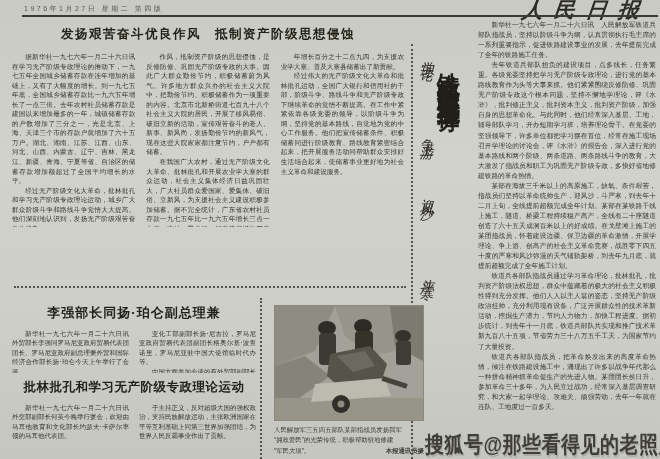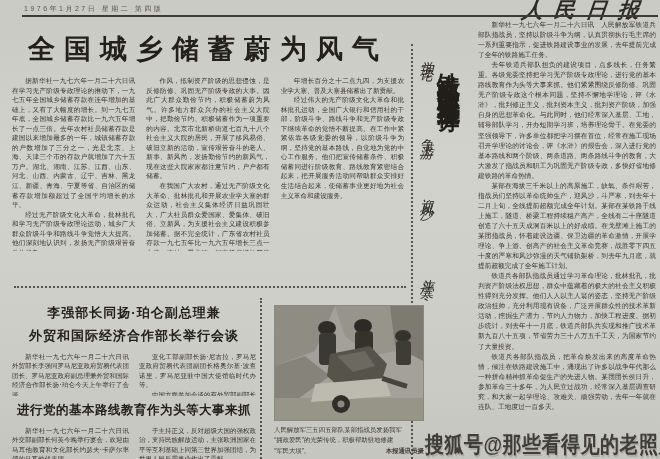--- a/index.html
+++ b/index.html
@@ -57,21 +57,21 @@
 </head>
 <body>
 
 <div class="page">
 
   <div class="date-line">1976年1月27日 星期二 第四版</div>
   <div class="masthead">人民日报</div>
   <div class="head-rule"></div>
 
   <div class="top-article">
-    <div class="headline-main">全国城乡储蓄蔚为风气</div>
+    <div class="kicker">发扬艰苦奋斗优良作风　抵制资产阶级思想侵蚀</div>
     <div class="body-cols">
       <div class="col">
         <p>据新华社一九七六年一月二十六日讯　在学习无产阶级专政理论的推动下，一九七五年全国城乡储蓄存款在连年增加的基础上，又有了大幅度的增长。到一九七五年底，全国城乡储蓄存款比一九六五年增长了一点三倍。去年农村社员储蓄存款是建国以来增加最多的一年，城镇储蓄存款的户数增加了三分之一，光是北京、上海、天津三个市的存款户就增加了六十五万户。湖北、湖南、江苏、江西、山东、河北、山西、内蒙古、辽宁、吉林、黑龙江、新疆、青海、宁夏等省、自治区的储蓄存款增加额超过了全国平均增长的水平。</p>
         <p>经过无产阶级文化大革命，批林批孔和学习无产阶级专政理论运动，城乡广大群众阶级斗争和路线斗争觉悟大大提高。他们深刻地认识到，发扬无产阶级艰苦奋斗的优良</p>
       </div>
       <div class="col">
         <p>作风，抵制资产阶级的思想侵蚀，是反修防修、巩固无产阶级专政的大事。因此广大群众勤俭节约，积极储蓄蔚为风气。许多地方群众兴办的社会主义大院中，把勤俭节约、积极储蓄作为一项重要的内容。北京市北新桥街道七百九十八个社会主义大院的居民，开展了移风易俗、破旧立新的活动，宣传艰苦奋斗的老人、新事、新风尚，发扬勤俭节约的新风气，现在这些大院家家都注意节约，户户都有储蓄。</p>
         <p>在我国广大农村，通过无产阶级文化大革命、批林批孔和开展农业学大寨的群众运动，社会主义集体经济日益巩固壮大，广大社员群众爱国家、爱集体、破旧俗、立新风，为支援社会主义建设积极参加储蓄。据不完全统计，广东省农村社员存款一九七五年比一九六五年增长三点一七倍，吉林、黑龙江、河南等省增长四倍以上，江苏省农村社员存款年年增长，一九七五年又比一九七四</p>
       </div>
       <div class="col">
@@ -81,34 +81,33 @@
     </div>
   </div>
 
   <div class="h-divider"></div>
   <div class="v-divider-photo"></div>
   <div class="v-divider-right"></div>
 
   <div class="bottom-left">
     <div>
       <div class="hl-2line">李强部长同扬·珀仑副总理兼</div>
-      <div class="hl-2line second">外贸和国际经济合作部长举行会谈</div>
       <div class="two-cols talks-cols">
         <div class="col">
           <p>新华社一九七六年一月二十六日讯　外贸部长李强同罗马尼亚政府贸易代表团团长、罗马尼亚政府副总理兼外贸和国际经济合作部长扬·珀仑今天上午举行了会谈。</p>
 
         </div>
         <div class="col">
           <p>亚化工部副部长扬·尼古拉，罗马尼亚政府贸易代表团副团长格奥尔基·波查诺里，罗马尼亚驻中国大使馆临时代办等。</p>
           <p>中国方面参加会谈的有外贸部副部长陈洁、局长高建等。</p>
         </div>
       </div>
     </div>
     <div>
-      <div class="banquet-headline">进行党的基本路线教育作为头等大事来抓</div>
+      <div class="banquet-headline">批林批孔和学习无产阶级专政理论运动</div>
       <div class="two-cols banquet-cols">
         <div class="col">
           <p>新华社一九七六年一月二十六日讯　外交部副部长何英今晚举行宴会，欢迎由马耳他教育和文化部长约瑟夫·卡萨尔率领的马耳他代表团。</p>
         </div>
         <div class="col">
           <p>于主持正义，反对超级大国的强权政治，支持民族解放运动，主张欧洲国家在平等互利基础上同第三世界加强团结，为世界人民反霸事业作出了贡献。</p>
         </div>
       </div>
     </div>
   </div>

